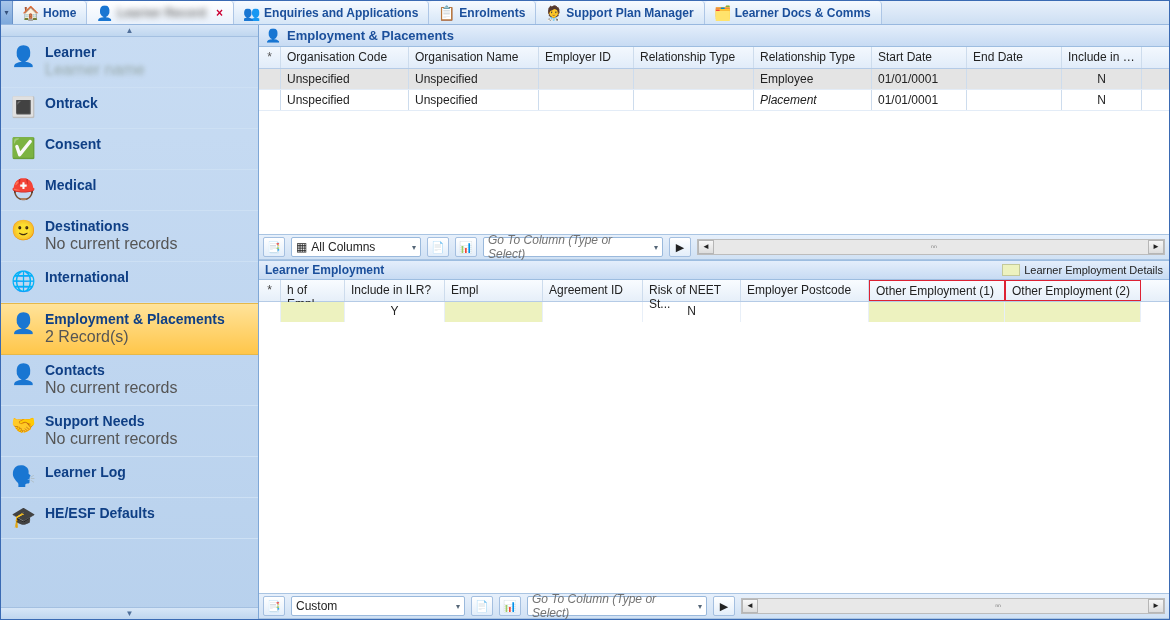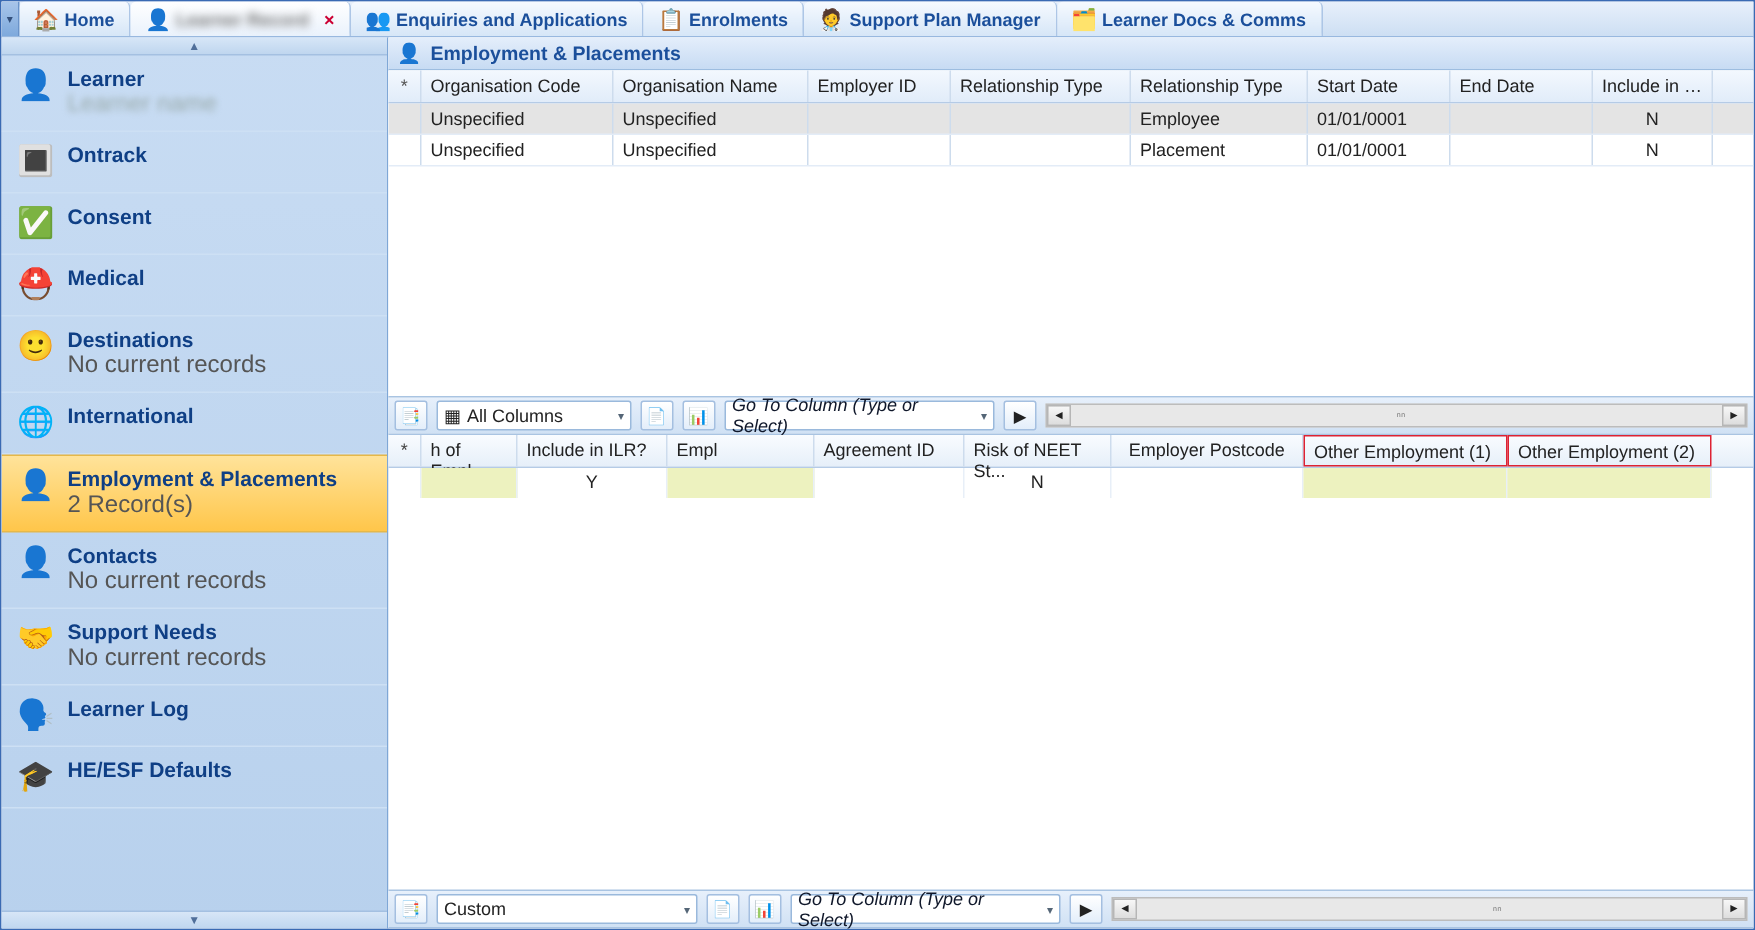--- a/index.html
+++ b/index.html
@@ -30,27 +30,27 @@
   .panel-header { display:flex; align-items:center; gap:6px; height:22px; padding:0 6px; font-weight:bold; color:#1b4f9b; background:linear-gradient(#e4eefb,#c7dbf3); border-bottom:1px solid #9dbde0; font-size:13px;}
   .panel-header .ph-icon { width:16px; height:16px; display:inline-flex; align-items:center; justify-content:center; font-size:13px;}
 
   .grid { background:#fff; }
   .grid-header { display:flex; background:linear-gradient(#f3f8fe,#e1ecf9); border-bottom:1px solid #b5cbe6; height:22px; font-weight:normal; }
   .grid-header .cell, .grid-row .cell { border-right:1px solid #cddced; padding:3px 6px; overflow:hidden; white-space:nowrap; text-overflow:ellipsis; font-size:12px; }
   .grid-header .cell { color:#222; }
   .grid-header .selector, .grid-row .selector { width:22px; flex-shrink:0; text-align:center; color:#555; }
   .grid-row { display:flex; height:21px; border-bottom:1px solid #e3ecf7; }
   .grid-row.alt { background:#e4e4e4; }
-  .grid-body { height:195px; overflow:auto; }
+  .grid-body { height:165px; overflow:auto; }
 
   .toolbar { display:flex; align-items:center; gap:6px; height:26px; padding:2px 4px; background:linear-gradient(#e7f0fb,#d0e1f4); border-top:1px solid #a9c4e2; border-bottom:1px solid #a9c4e2; }
   .toolbar .tbtn { width:22px; height:20px; border:1px solid #a4bfe0; border-radius:2px; background:linear-gradient(#fff,#e3eefa); display:flex; align-items:center; justify-content:center; font-size:11px; cursor:pointer; }
   .toolbar .combo { height:20px; border:1px solid #9ab9dc; background:#fff; display:flex; align-items:center; padding:0 4px; gap:4px; border-radius:2px; cursor:pointer; }
   .toolbar .combo .caret { font-size:8px; color:#567; margin-left:auto; }
-  .toolbar .placeholder { color:#0f172a; font-style:italic; }
+  .toolbar .placeholder { color:#737373; font-style:italic; }
   .hscroll { flex:1; height:16px; background:#e8e8e8; border:1px solid #bcbcbc; position:relative; display:flex; align-items:center; }
   .hscroll .btn { width:16px; height:14px; background:linear-gradient(#f7f7f7,#ddd); border:1px solid #b6b6b6; text-align:center; font-size:8px; line-height:12px; position:absolute; }
   .hscroll .btn.left { left:0;} .hscroll .btn.right { right:0;}
   .hscroll .track-tick { position:absolute; left:50%; font-size:8px; color:#888; }
 
   .sub-panel-header { display:flex; align-items:center; height:20px; padding:0 6px; font-weight:bold; color:#1b4f9b; background:linear-gradient(#e4eefb,#c7dbf3); border-top:1px solid #9dbde0; border-bottom:1px solid #9dbde0; font-size:12px;}
   .sub-panel-header .legend { margin-left:auto; display:flex; align-items:center; gap:4px; font-weight:normal; color:#222; font-size:11px; }
   .sub-panel-header .legend .swatch { width:18px; height:12px; background:#edf2bf; border:1px solid #c3c99a; }
 
   .grid2-header { display:flex; background:linear-gradient(#f9fcff,#e6eff9); border-bottom:1px solid #b5cbe6; height:22px; }
@@ -205,21 +205,21 @@
             <div class="cell" style="width: 95px;">01/01/0001</div>
             <div class="cell" style="width: 95px;"></div>
             <div class="cell" style="width: 80px; text-align: center;">N</div>
           </div>
           <div class="grid-row">
             <div class="cell selector"></div>
             <div class="cell" style="width: 128px;">Unspecified</div>
             <div class="cell" style="width: 130px;">Unspecified</div>
             <div class="cell" style="width: 95px;"></div>
             <div class="cell" style="width: 120px;"></div>
-            <div class="cell" style="width: 118px;">Placement</div>
+            <div class="cell" style="width: 118px; font-style: italic;">Placement</div>
             <div class="cell" style="width: 95px;">01/01/0001</div>
             <div class="cell" style="width: 95px;"></div>
             <div class="cell" style="width: 80px; text-align: center;">N</div>
           </div>
         </div>
     </div>
     <div class="toolbar">
       <div class="tbtn">📑</div>
       <div class="combo" style="width:130px">
         <span>▦</span>
@@ -233,28 +233,35 @@
         <span class="caret">▾</span>
       </div>
       <div class="tbtn">▶</div>
       <div class="hscroll">
         <div class="btn left">◄</div>
         <span class="track-tick">ⁿⁿ</span>
         <div class="btn right">►</div>
       </div>
     </div>
 
+    <div class="sub-panel-header">
+      <span>Learner Employment</span>
+      <span class="legend">
+        <span class="swatch"></span>
+        <span>Learner Employment Details</span>
+      </span>
+    </div>
     <div class="grid2-header" id="grid2-header">
         <div class="cell col-star">*</div>
         <div class="cell" style="width: 64px;">h of Empl...</div>
         <div class="cell" style="width: 100px;">Include in ILR?</div>
         <div class="cell" style="width: 98px;">Empl</div>
         <div class="cell" style="width: 100px;">Agreement ID</div>
         <div class="cell" style="width: 98px;">Risk of NEET St...</div>
-        <div class="cell" style="width: 128px; text-align: center;">Employer Postcode</div>
+        <div class="cell" style="width: 128px;">Employer Postcode</div>
         <div class="cell hi" style="width: 136px;">Other Employment (1)</div>
         <div class="cell hi" style="width: 136px;">Other Employment (2)</div>
       </div>
     <div class="grid2-body" id="grid2-body">
         <div class="grid2-row">
           <div class="cell col-star"></div>
           <div class="cell yellow" style="width: 64px; text-align: left;"></div>
           <div class="cell" style="width: 100px; text-align: center;">Y</div>
           <div class="cell yellow" style="width: 98px; text-align: left;"></div>
           <div class="cell" style="width: 100px; text-align: left;"></div>

